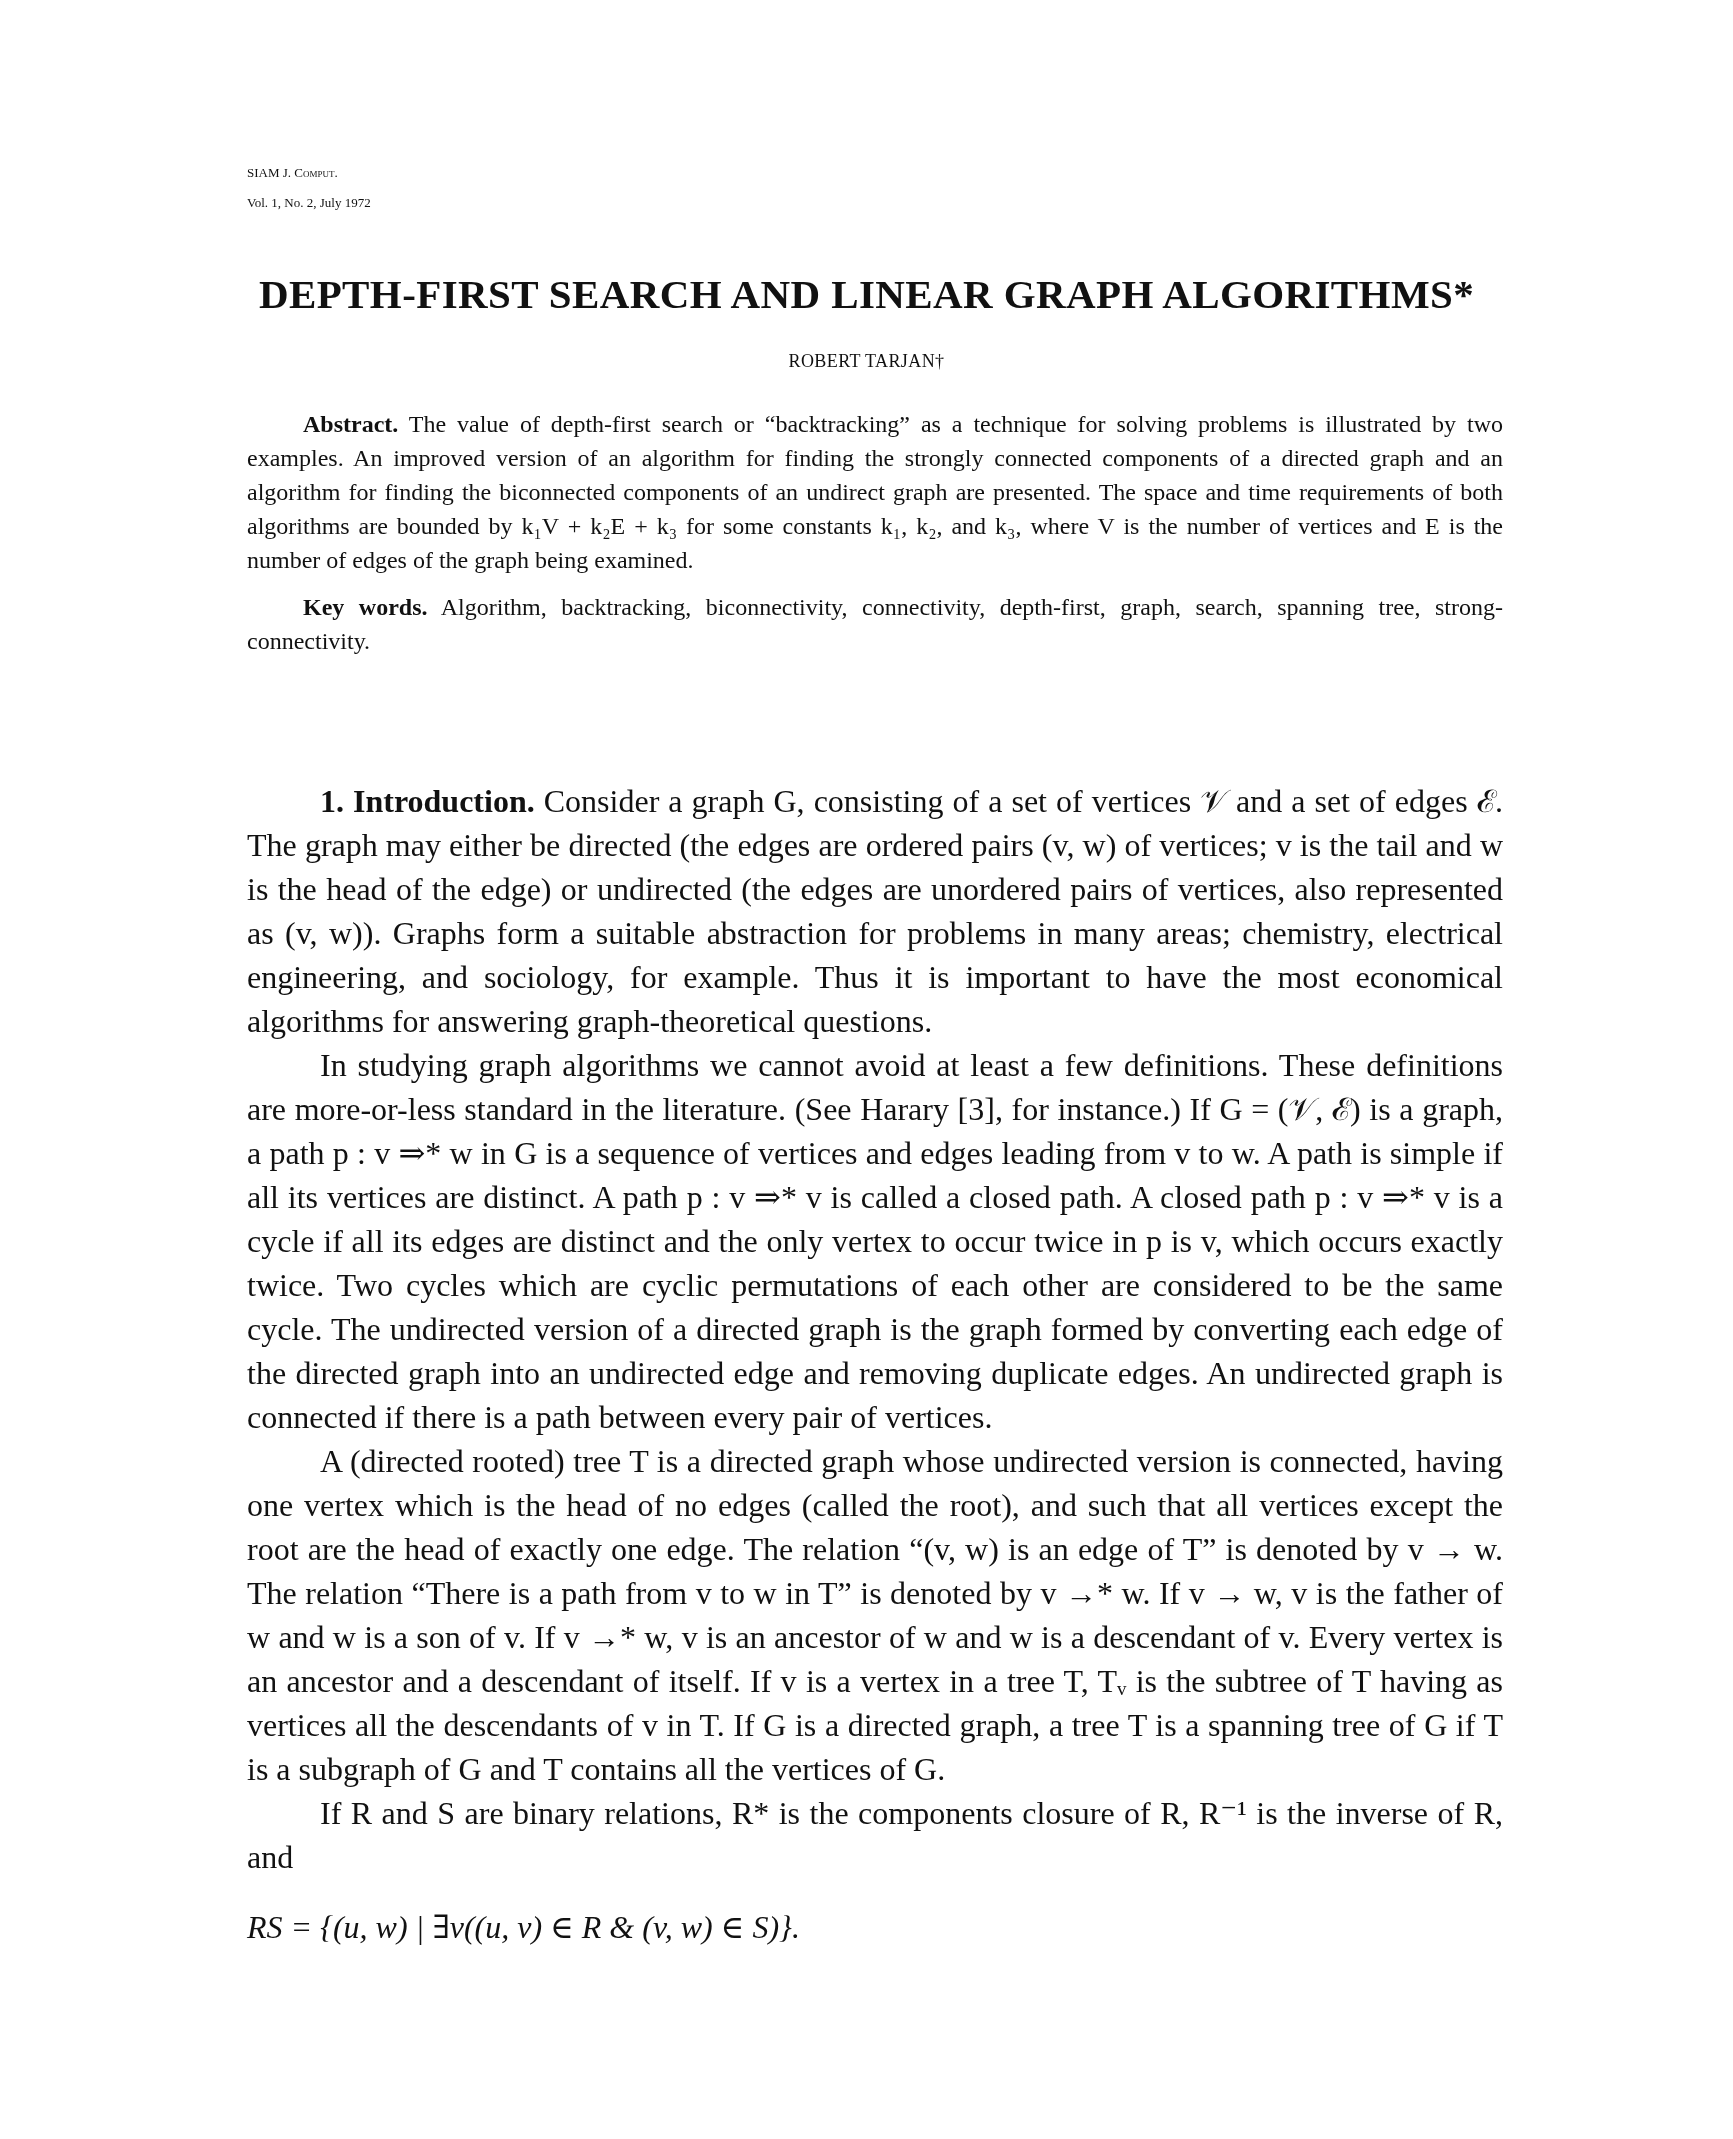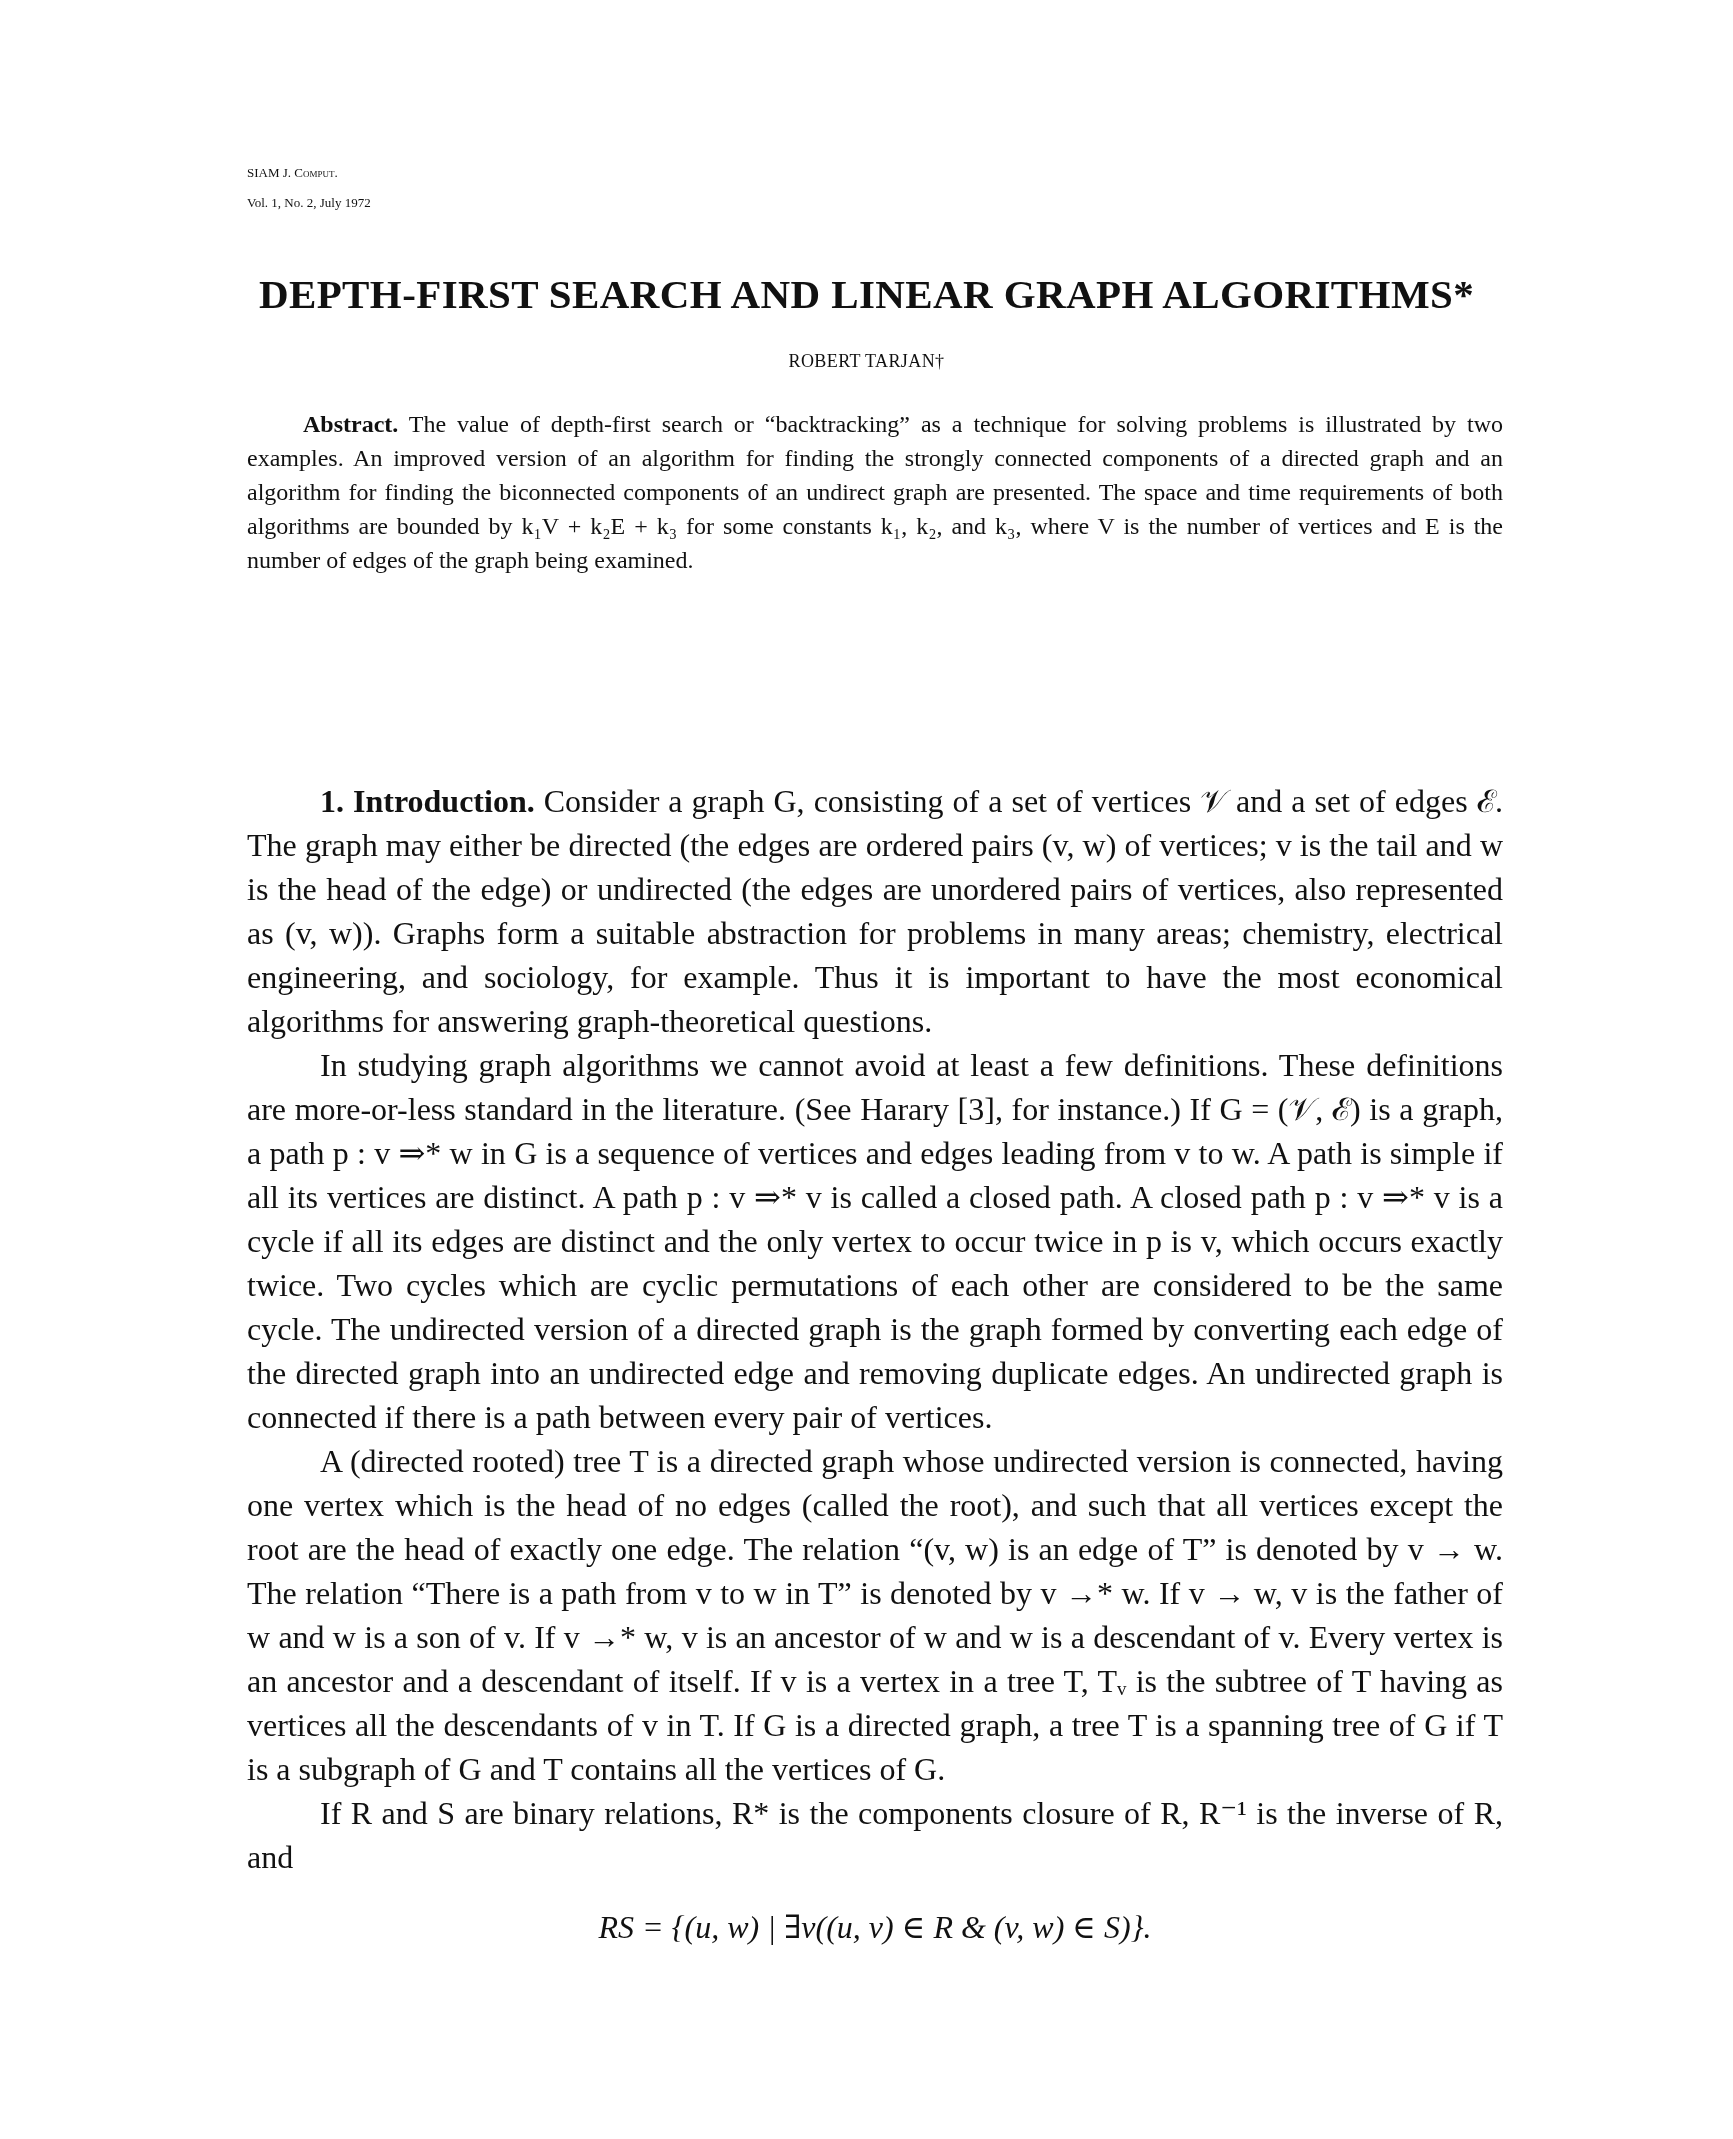--- a/index.html
+++ b/index.html
@@ -17,37 +17,38 @@
       position: absolute; left: 0; width: 1733px; top: 351px; text-align: center;
       font-size: 18px; letter-spacing: 0.4px;
     }
     .abstract-block { position: absolute; left: 247px; width: 1256px; top: 407px;
       font-size: 24px; line-height: 34px; text-align: justify; }
     .abstract-block p { margin: 0; text-indent: 56px; }
     .abstract-block p.kw { margin-top: 13px; }
     .body-text { position: absolute; left: 247px; width: 1256px; top: 779px;
       font-size: 32px; line-height: 44px; text-align: justify; }
     .body-text p { margin: 0; text-indent: 73px; }
-    .display-eq { text-align: center; margin: 26px 0 0 0; font-size: 32px; }
+    .display-eq { margin: 26px 0 0 0; font-size: 32px; }
     i, .it { font-style: italic; }
     .b { font-weight: bold; }
   </style>
 </head>
 <body>
 
 <div class="journal">
   <div><span>SIAM J. </span><span class="sc">Comput.</span></div>
   <div>Vol. 1, No. 2, July 1972</div>
 </div>
 
 <div class="title">DEPTH-FIRST SEARCH AND LINEAR GRAPH ALGORITHMS*</div>
 <div class="author">ROBERT TARJAN†</div>
 
 <div class="abstract-block">
   <p><span class="b">Abstract.</span><span> The value of depth-first search or “backtracking” as a technique for solving problems is illustrated by two examples. An improved version of an algorithm for finding the strongly connected components of a directed graph and an algorithm for finding the biconnected components of an undirect graph are presented. The space and time requirements of both algorithms are bounded by k₁V + k₂E + k₃ for some constants k₁, k₂, and k₃, where V is the number of vertices and E is the number of edges of the graph being examined.</span></p>
+  <p class="kw"><span class="b">Key words.</span><span> Algorithm, backtracking, biconnectivity, connectivity, depth-first, graph, search, spanning tree, strong-connectivity.</span></p>
 </div>
 
 <div class="body-text">
   <p><span class="b">1. Introduction.</span><span> Consider a graph G, consisting of a set of vertices 𝒱 and a set of edges ℰ. The graph may either be directed (the edges are ordered pairs (v, w) of vertices; v is the tail and w is the head of the edge) or undirected (the edges are unordered pairs of vertices, also represented as (v, w)). Graphs form a suitable abstraction for problems in many areas; chemistry, electrical engineering, and sociology, for example. Thus it is important to have the most economical algorithms for answering graph-theoretical questions.</span></p>
   <p>In studying graph algorithms we cannot avoid at least a few definitions. These definitions are more-or-less standard in the literature. (See Harary [3], for instance.) If G = (𝒱, ℰ) is a graph, a path p : v ⇒* w in G is a sequence of vertices and edges leading from v to w. A path is simple if all its vertices are distinct. A path p : v ⇒* v is called a closed path. A closed path p : v ⇒* v is a cycle if all its edges are distinct and the only vertex to occur twice in p is v, which occurs exactly twice. Two cycles which are cyclic permutations of each other are considered to be the same cycle. The undirected version of a directed graph is the graph formed by converting each edge of the directed graph into an undirected edge and removing duplicate edges. An undirected graph is connected if there is a path between every pair of vertices.</p>
   <p>A (directed rooted) tree T is a directed graph whose undirected version is connected, having one vertex which is the head of no edges (called the root), and such that all vertices except the root are the head of exactly one edge. The relation “(v, w) is an edge of T” is denoted by v → w. The relation “There is a path from v to w in T” is denoted by v →* w. If v → w, v is the father of w and w is a son of v. If v →* w, v is an ancestor of w and w is a descendant of v. Every vertex is an ancestor and a descendant of itself. If v is a vertex in a tree T, Tᵥ is the subtree of T having as vertices all the descendants of v in T. If G is a directed graph, a tree T is a spanning tree of G if T is a subgraph of G and T contains all the vertices of G.</p>
   <p>If R and S are binary relations, R* is the components closure of R, R⁻¹ is the inverse of R, and</p>
   <div class="display-eq it">RS = {(u, w) | ∃v((u, v) ∈ R &amp; (v, w) ∈ S)}.</div>
 </div>
 

